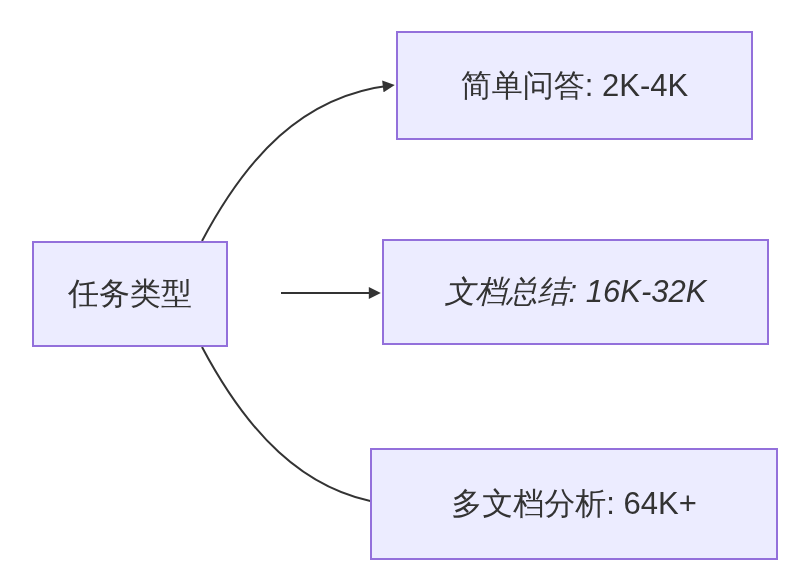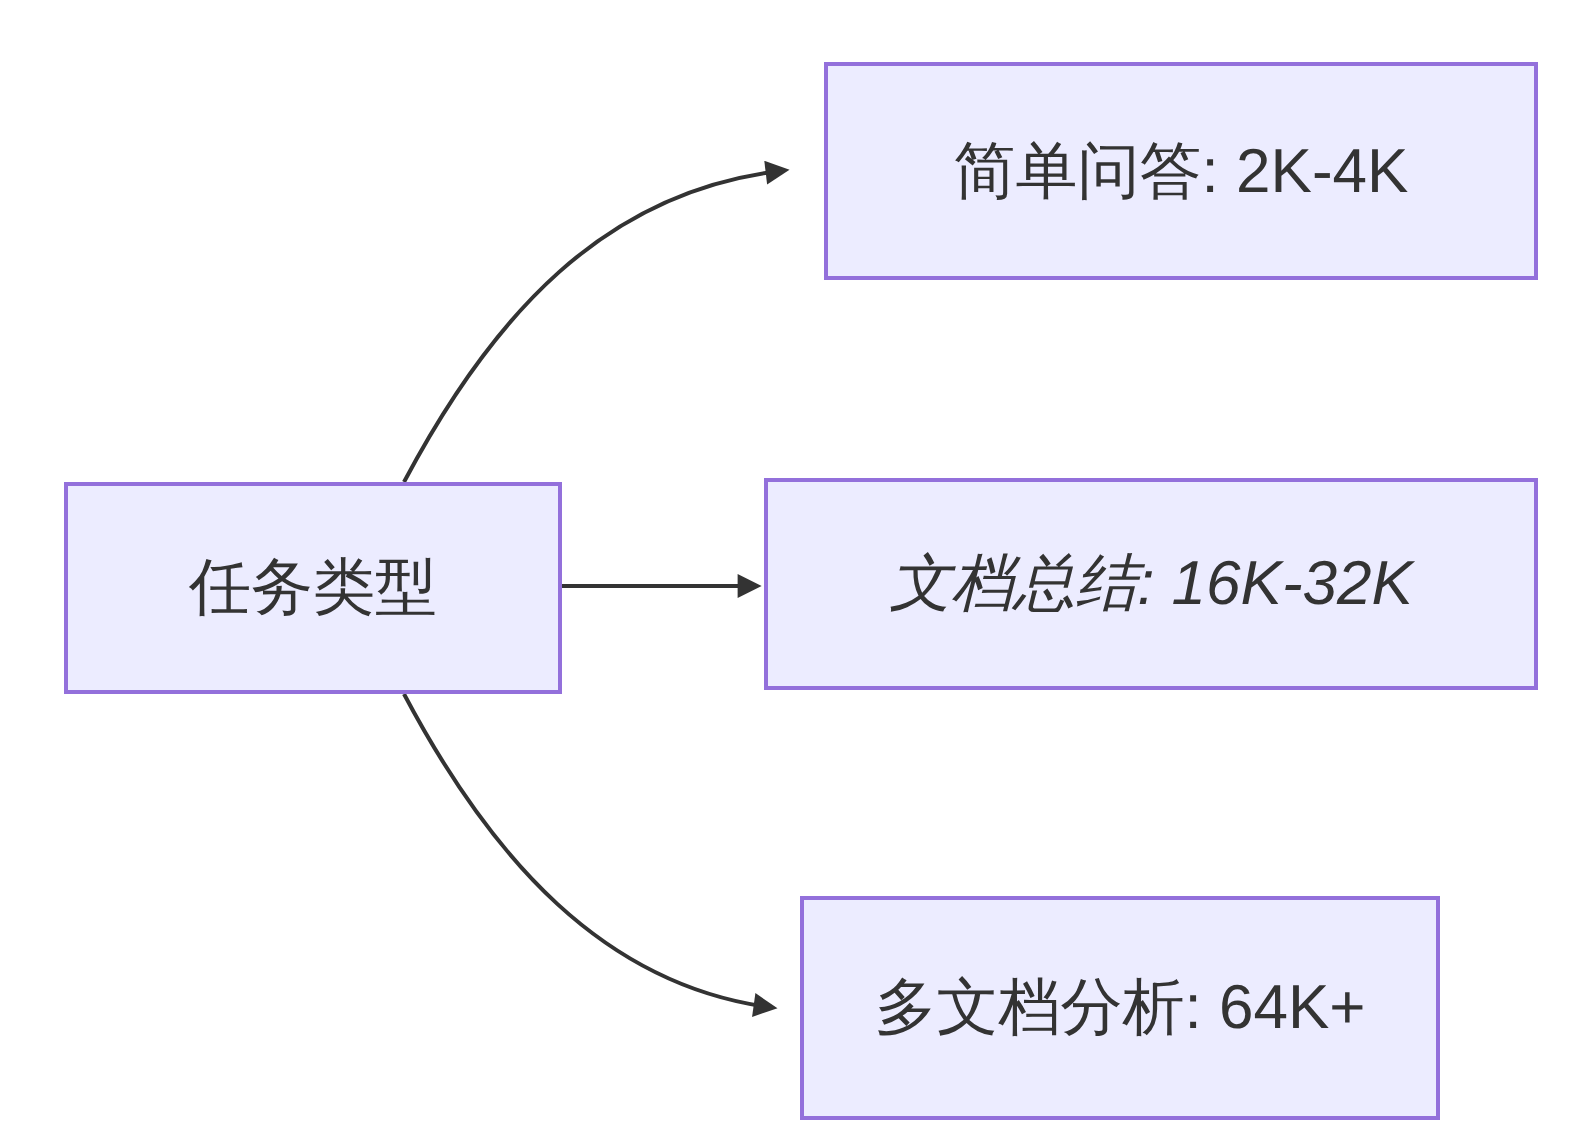--- a/index.html
+++ b/index.html
@@ -31,24 +31,24 @@
     border: 2px solid #9370DB;
     color: #333333;
     font-size: 31px;
     line-height: 1.2;
     display: flex;
     align-items: center;
     justify-content: center;
     text-align: center;
     white-space: nowrap;
   }
-  .node-root { left: 32px;  top: 241px; width: 249px; height: 106px; text-align: center; }
-  .node-b0   { left: 396px; top: 31px;  width: 357px; height: 109px; margin-left: 16px; }
+  .node-root { left: 32px;  top: 241px; width: 196px; height: 106px; text-align: center; }
+  .node-b0   { left: 396px; top: 31px;  width: 357px; height: 109px; }
   .node-b1   { left: 382px; top: 239px; width: 387px; height: 106px; font-style: italic; }
-  .node-b2   { left: 400px; top: 448px; width: 320px; height: 112px; }
+  .node-b2   { left: 370px; top: 448px; width: 408px; height: 112px; }
 </style>
 </head>
 <body>
 
 <div class="canvas">
 
   <svg class="edges" viewBox="0 0 787 572" xmlns="http://www.w3.org/2000/svg">
     <defs>
       <marker id="arrowhead" viewBox="0 0 10 10" refX="6" refY="5" markerWidth="7" markerHeight="6" orient="auto">
         <path class="arrowhead-fill" d="M0,0 L10,5 L0,10 Z"></path>

